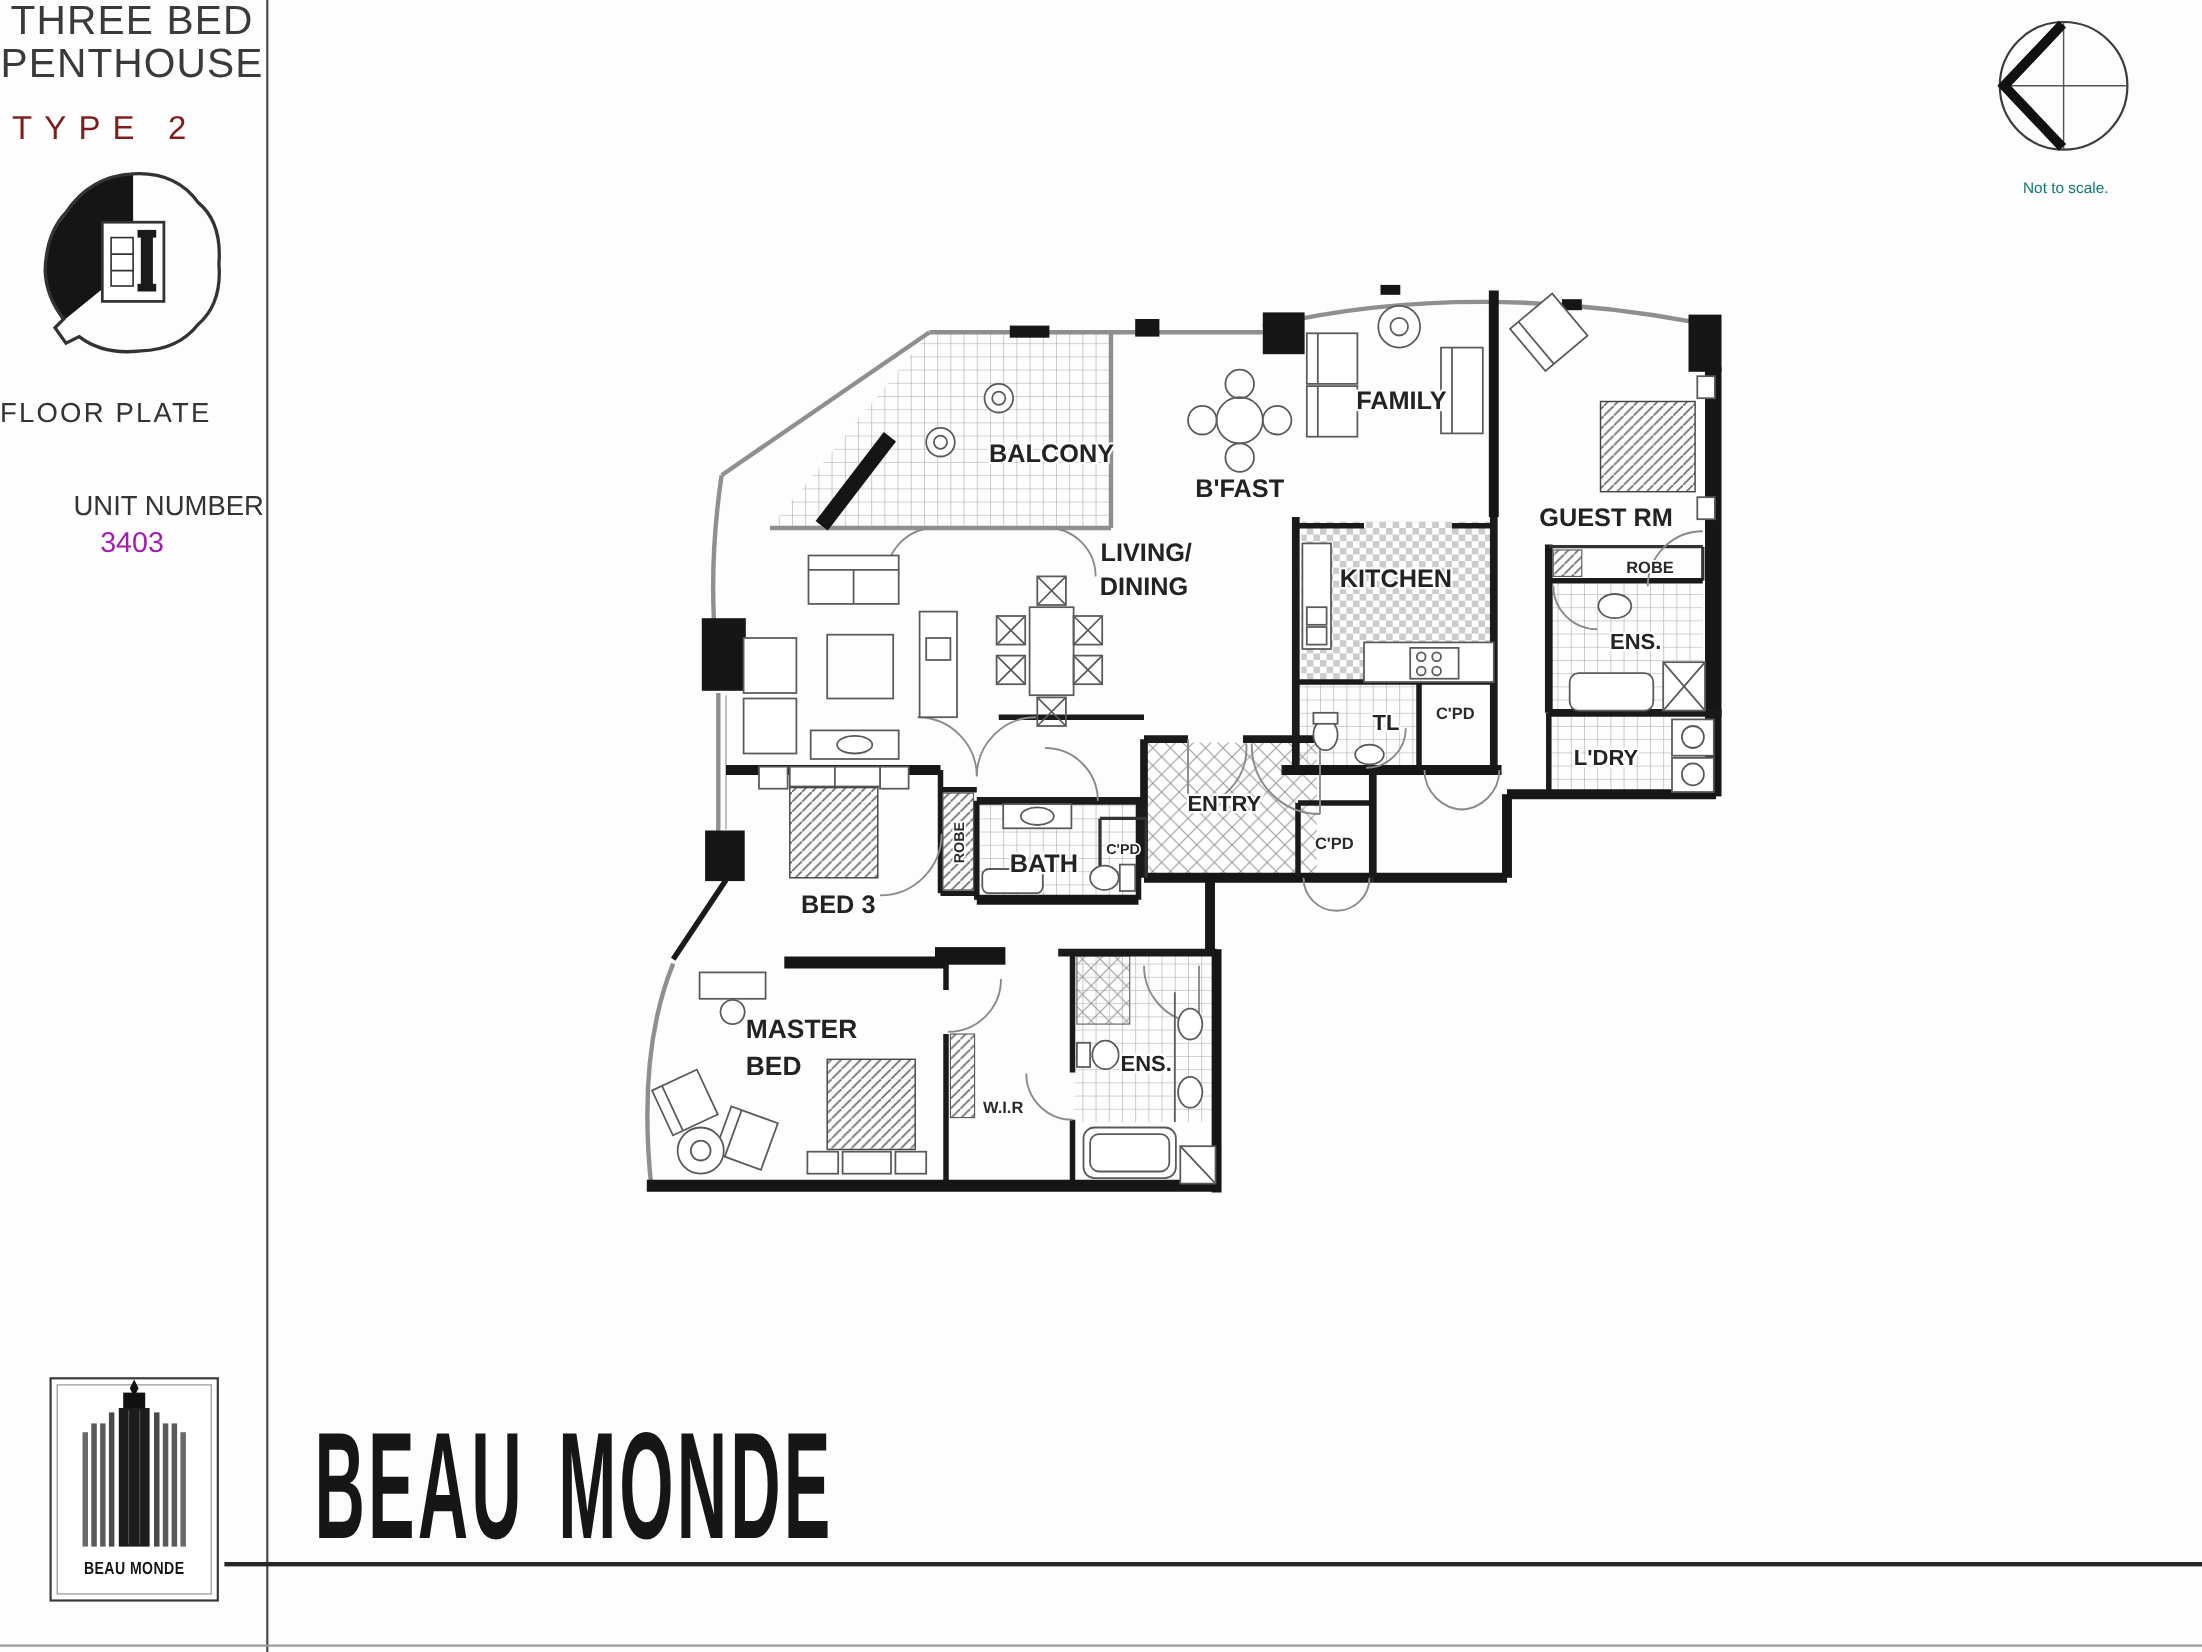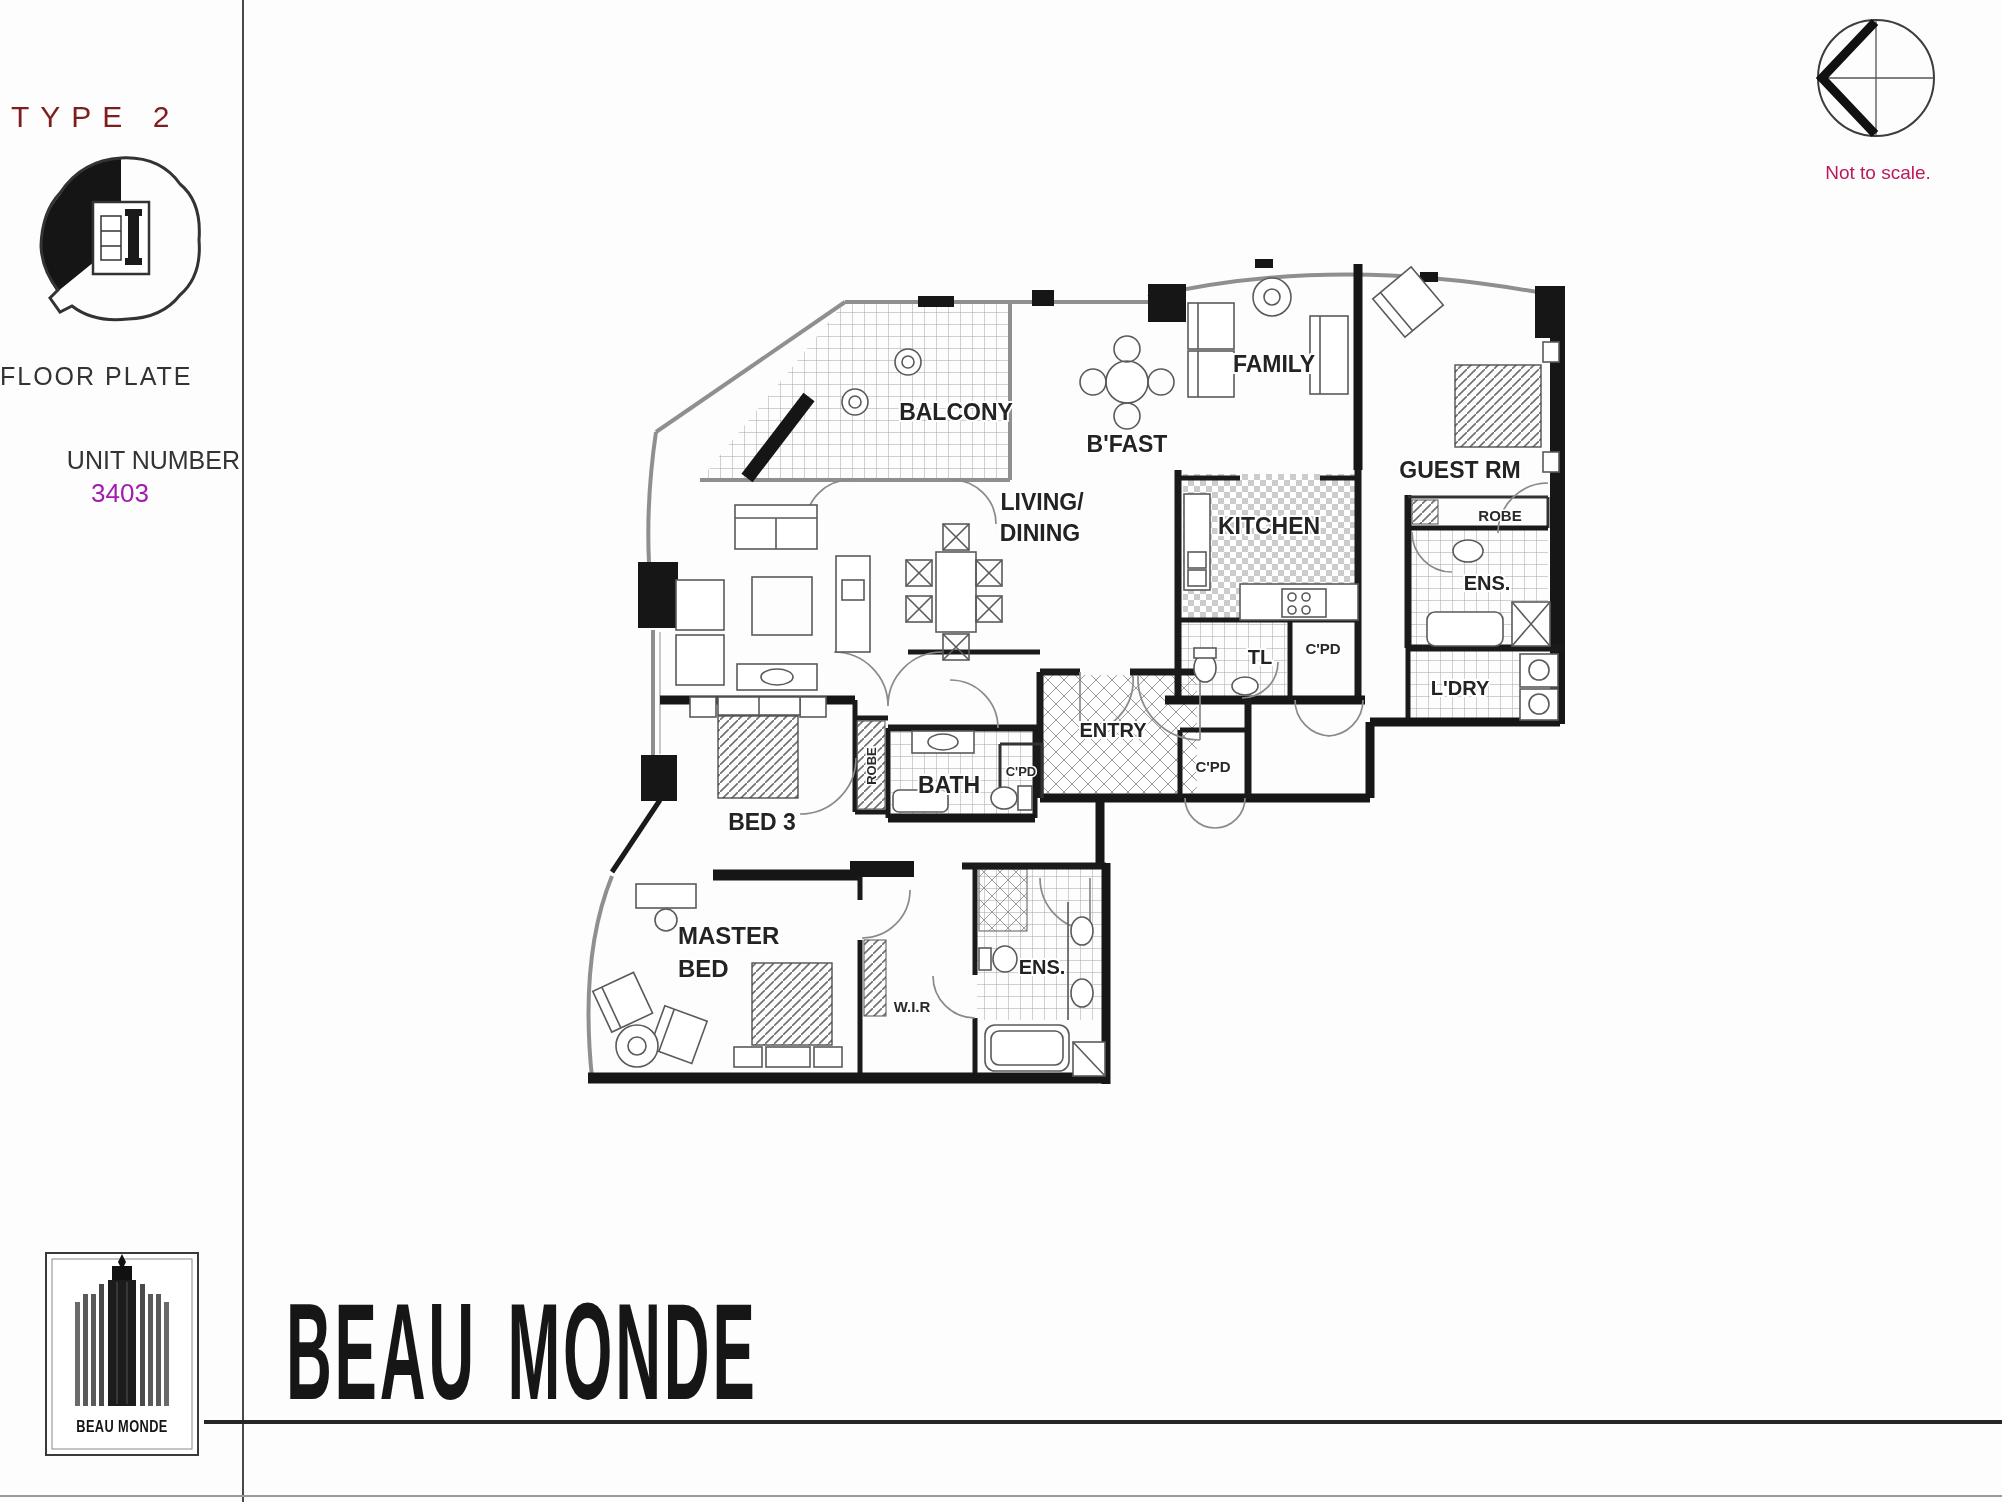--- a/index.html
+++ b/index.html
@@ -8,21 +8,21 @@
   .abs{position:absolute}
   
   .title-block{left:0;top:12;width:240px;text-align:center;line-height:1.05;font-size:37px;
                letter-spacing:1px;color:#3a3a3a}
   .subtitle{left:0;top:100px;width:240px;text-align:left;font-size:30px;letter-spacing:11px;
             text-indent:11px;color:#7f1d1d}
   .floorplate-label{left:0;top:362px;width:240px;text-align:left;font-size:25px;letter-spacing:2px;
                     color:#333;font-weight:500}
   .unit-label{left:0;top:446px;width:240px;text-align:right;font-size:25px;color:#333;font-weight:500}
   .unit-number{left:0;top:478px;width:240px;text-align:center;font-size:26px;color:#a21caf;font-weight:500}
-  .not-to-scale{left:1808px;top:162px;width:140px;text-align:center;font-size:19px;color:#be185d}
+  .not-to-scale{left:1808px;top:162px;width:140px;text-align:center;font-size:14px;color:#0f766e}
   .logo-text{left:46px;top:1418px;width:152px;text-align:center;font-size:16px;font-weight:700;
              letter-spacing:.5px;color:#141414;transform:scaleX(.8)}
   .wordmark{left:286px;top:1282px;font-size:138px;line-height:1;font-weight:700;color:#161616;
             white-space:nowrap;letter-spacing:6px;word-spacing:22px;
             transform:scaleX(.46);transform-origin:left top}
   .vrule{left:242px;top:0;width:2px;height:1502px;background:#4a4a4a}
   .hrule{left:204px;top:1420px;width:1798px;height:4px;background:#262626}
   .bottomline{left:0;top:1495px;width:2002px;height:2px;background:#9a9a9a}
   svg{position:absolute;left:0;top:0}
   
@@ -347,20 +347,24 @@
       <text class="rl" x="949" y="793">BATH</text>
       <text class="rxs" x="872" y="770" transform="rotate(-90 872 766)">ROBE</text>
       <text class="rl" x="762" y="830">BED 3</text>
       <text class="rla" x="678" y="944">MASTER</text>
       <text class="rla" x="678" y="977">BED</text>
       <text class="rs" x="912" y="1012">W.I.R</text>
       <text class="rm" x="1042" y="974">ENS.</text>
     </g>
   </svg>
 
+  <div class="abs title-block">
+    <div>THREE BED</div>
+    <div>PENTHOUSE</div>
+  </div>
   <div class="abs subtitle">TYPE 2</div>
   <div class="abs floorplate-label">FLOOR PLATE</div>
   <div class="abs unit-label">UNIT NUMBER</div>
   <div class="abs unit-number">3403</div>
   <div class="abs not-to-scale">Not to scale.</div>
   <div class="abs logo-text">BEAU MONDE</div>
   <div class="abs wordmark">BEAU MONDE</div>
   <div class="abs vrule"></div>
   <div class="abs hrule"></div>
   <div class="abs bottomline"></div>

